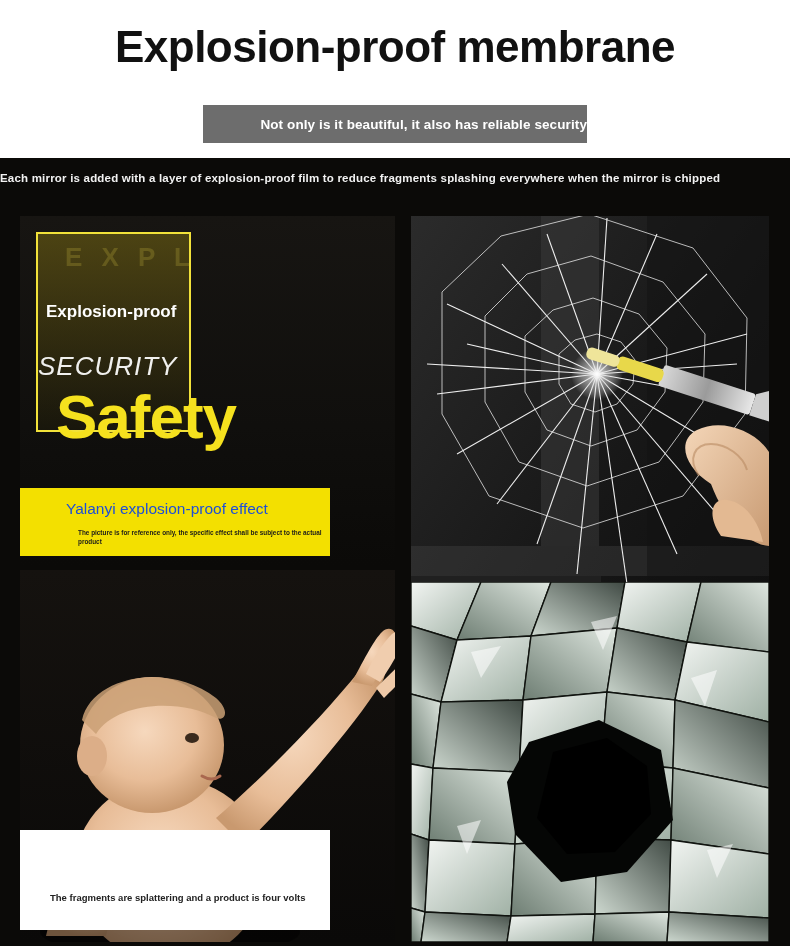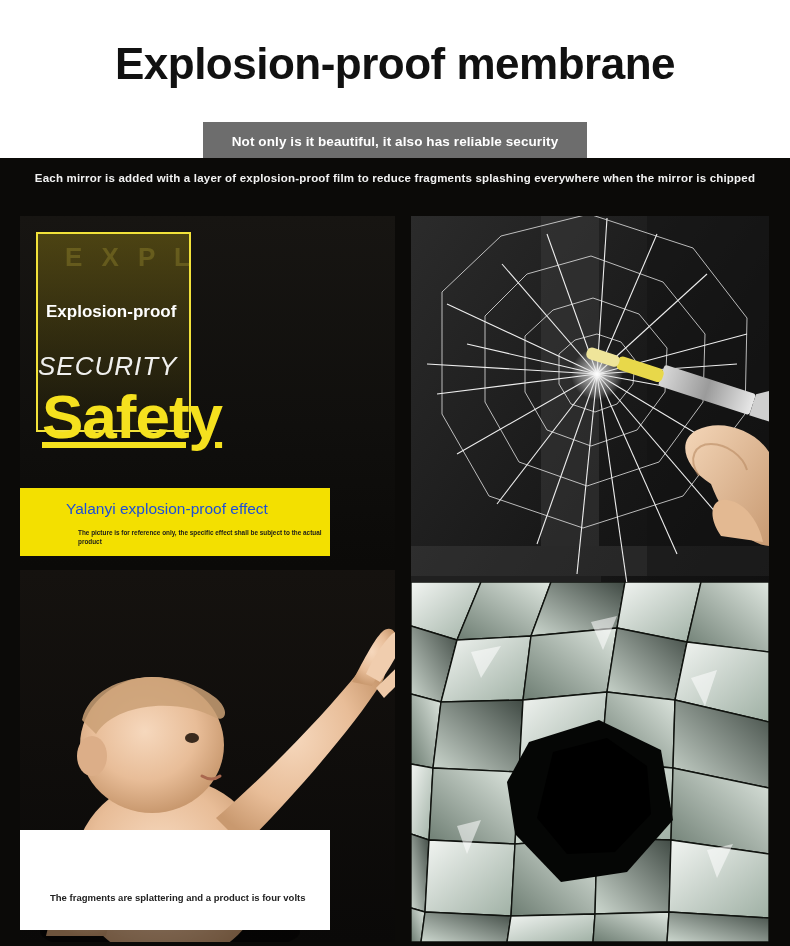--- a/index.html
+++ b/index.html
@@ -17,62 +17,60 @@
     background: #ffffff;
   }
 
   
   .header {
     position: absolute;
     left: 0; top: 0;
     width: 790px;
     height: 196px;
     background: #ffffff;
-    margin-top: 17px;
   }
   .main-title {
     position: absolute;
     left: 0; top: 22px;
     width: 790px;
     text-align: center;
     font-size: 44px;
     font-weight: bold;
     color: #111111;
     letter-spacing: -0.5px;
   }
   .subtitle-bar {
     position: absolute;
     left: 203px; top: 105px;
     width: 384px;
     height: 38px;
     background: #6d6d6d;
     display: flex;
     align-items: center;
-    justify-content: center;
+    justify-content: flex-end;
   }
   .subtitle-bar span {
     color: #ffffff;
     font-size: 13.5px;
     font-weight: bold;
     letter-spacing: 0.1px;
   }
 
   
   .body-dark {
     position: absolute;
     left: 0; top: 158px;
     width: 790px;
     height: 788px;
     background: #0b0a08;
   }
   .lead-line {
     position: absolute;
     left: 0; top: 14px;
     width: 790px;
-    text-align: center;
     color: #f2f2f2;
     font-size: 11.5px;
     font-weight: bold;
     letter-spacing: 0.2px;
   }
 
   
   .poster {
     position: absolute;
     left: 20px; top: 58px;
@@ -112,27 +110,26 @@
     position: absolute;
     left: 18px; top: 135px;
     font-size: 26px;
     color: #f0f0ee;
     letter-spacing: 1px;
     font-weight: 400;
     font-style: italic;
   }
   .poster-safety {
     position: absolute;
-    left: 22px; top: 170px;
+    left: 36px; top: 170px;
     font-size: 62px;
     font-weight: bold;
     color: #f5e11e;
     letter-spacing: -1px;
     line-height: 62px;
-    text-decoration: underline;
   }
   .poster-consider {
     position: absolute;
     left: 12px; top: 283px;
     font-size: 18.5px;
     font-weight: bold;
     color: #ffffff;
     letter-spacing: 0.1px;
   }
 

